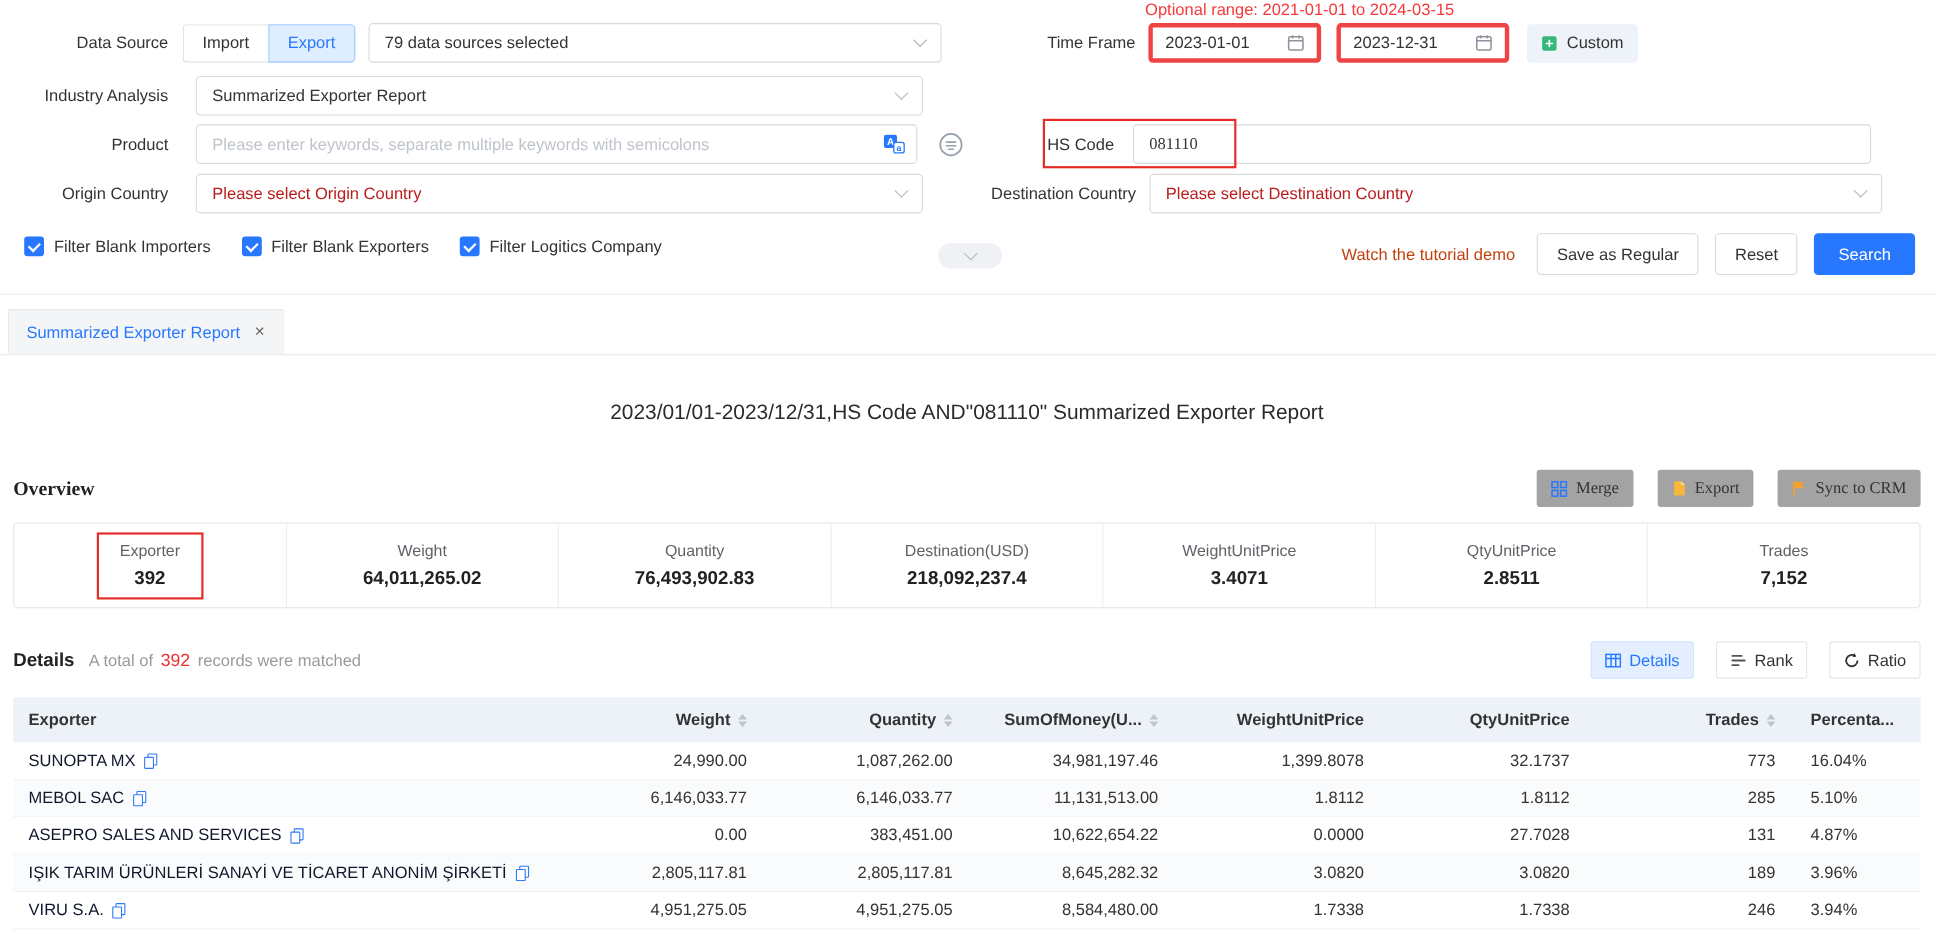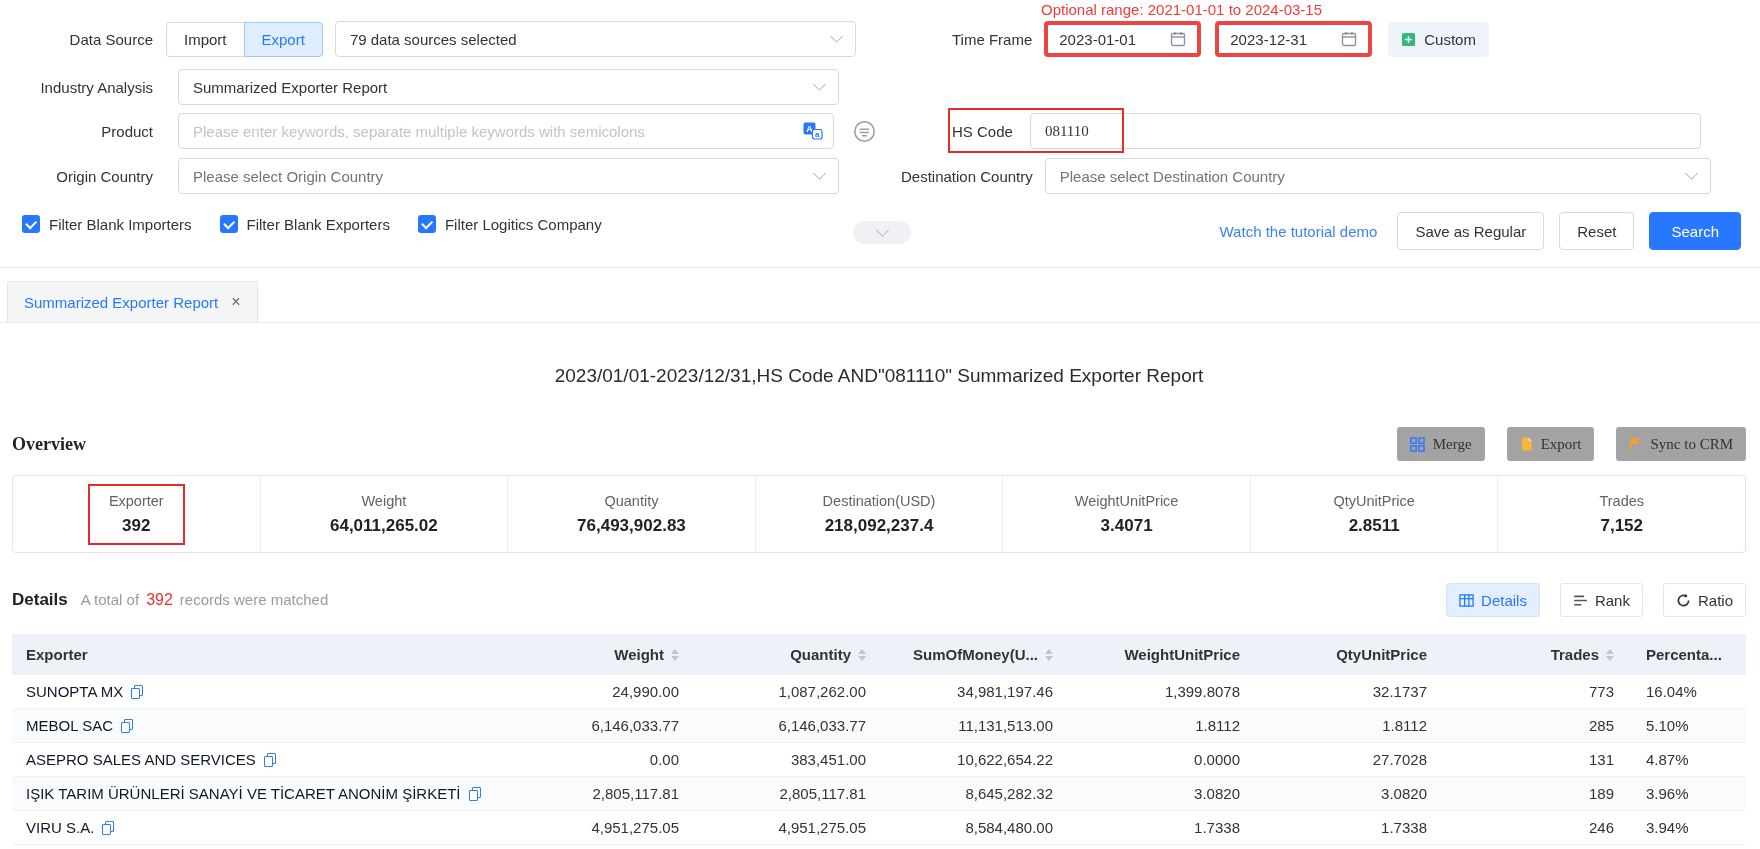--- a/index.html
+++ b/index.html
@@ -10,21 +10,21 @@
   }
   
   .filter-panel { position: relative; height: 268px; border-bottom: 1px solid #ebebeb; background: #fff; }
   .frow { position: absolute; left: 0; display: flex; align-items: center; }
   .flabel { width: 166px; text-align: right; padding-right: 13px; color: #333; flex: none; white-space: nowrap; }
   .seg-btn { height: 35px; line-height: 33px; padding: 0 17px; border: 1px solid #d9d9d9; background: #fff; cursor: pointer; }
   .seg-import { border-radius: 4px 0 0 4px; border-right: none; }
   .seg-export { border-radius: 0 4px 4px 0; background: #dfeeff; color: #2878ff; border: 1px solid #9ec9ff; }
   .select { height: 36px; border: 1px solid #d9d9d9; border-radius: 4px; display: flex; align-items: center; padding: 0 14px; background: #fff; cursor: pointer; }
   .sel-text { flex: 1; white-space: nowrap; overflow: hidden; }
-  .ph { color: #737373; }
+  .ph { color: #b91c1c; }
   .chev { width: 9px; height: 9px; border-right: 1.6px solid #b3b8c2; border-bottom: 1.6px solid #b3b8c2; transform: rotate(45deg); margin-top: -5px; flex: none; }
   .ds-select { width: 521px; margin-left: 12px; }
   .wide-select { width: 661px; margin-left: 12px; }
   .tf-group { position: absolute; left: 952px; top: 21px; display: flex; align-items: center; }
   .tf-label { margin-right: 12px; white-space: nowrap; }
   .date-input { width: 157px; height: 36px; border: 4px solid #ef4444; border-radius: 4px; display: flex; align-items: center; padding: 0 11px; background: #fff; }
   .dval { flex: 1; }
   .optional-range { position: absolute; left: 1041px; top: 1px; color: #f43a3a; white-space: nowrap; }
   .custom-btn { margin-left: 16px; height: 35px; display: flex; align-items: center; gap: 8px; padding: 0 13px; background: #eef3f9; border-radius: 4px; color: #333; cursor: pointer; }
   .product-box { width: 656px; margin-left: 12px; height: 36px; border: 1px solid #d9d9d9; border-radius: 4px; display: flex; align-items: center; padding: 0 10px 0 14px; background: #fff; }
@@ -39,21 +39,21 @@
   .dest-group { position: absolute; left: 901px; top: 158px; display: flex; align-items: center; }
   .dest-label { margin-right: 12px; white-space: nowrap; }
   .dest-select { width: 666px; }
   .cb-row { left: 22px; top: 215px; gap: 28px; }
   .cb { display: flex; align-items: center; gap: 9px; cursor: pointer; }
   .cb-box { width: 18px; height: 18px; background: #2878ff; border-radius: 3px; position: relative; flex: none; }
   .cb-box::after { content: ""; position: absolute; left: 4px; top: 4.5px; width: 8px; height: 4.5px; border-left: 2px solid #fff; border-bottom: 2px solid #fff; transform: rotate(-45deg); }
   .expand-pill { position: absolute; left: 853px; top: 221px; width: 58px; height: 23px; background: #f0f1f4; border-radius: 12px; display: flex; align-items: center; justify-content: center; cursor: pointer; }
   .expand-pill .chev { margin-top: -4px; }
   .actions { position: absolute; right: 19px; top: 212px; display: flex; align-items: center; gap: 15px; }
-  .link { color: #3b82f6; cursor: pointer; margin-right: 5px; white-space: nowrap; }
+  .link { color: #c2410c; cursor: pointer; margin-right: 5px; white-space: nowrap; }
   .btn { height: 38px; padding: 0 17px; border: 1px solid #d9d9d9; border-radius: 4px; background: #fff; display: flex; align-items: center; cursor: pointer; font-size: 15px; color: #333; }
   .btn-primary { background: #2878ff; border-color: #2878ff; color: #fff; padding: 0 21px; }
   
   .tabbar { height: 55px; border-bottom: 1px solid #e8e8e8; display: flex; align-items: flex-end; padding-left: 7px; background: #fff; }
   .tab { height: 41px; display: flex; align-items: center; padding: 0 16px; background: #f4f5f7; border: 1px solid #e6e6e6; border-bottom: none; border-radius: 2px 2px 0 0; color: #2878ff; gap: 13px; cursor: pointer; }
   .tab-close { color: #666; font-size: 16px; line-height: 1; }
   
   .main { padding: 0 14px 0 12px; }
   .report-title { margin-top: 42px; text-align: center; font-size: 19px; color: #2b2b2b; }
   .overview-row { margin-top: 40px; display: flex; align-items: center; justify-content: space-between; font-family: Liberation Serif, serif; }

